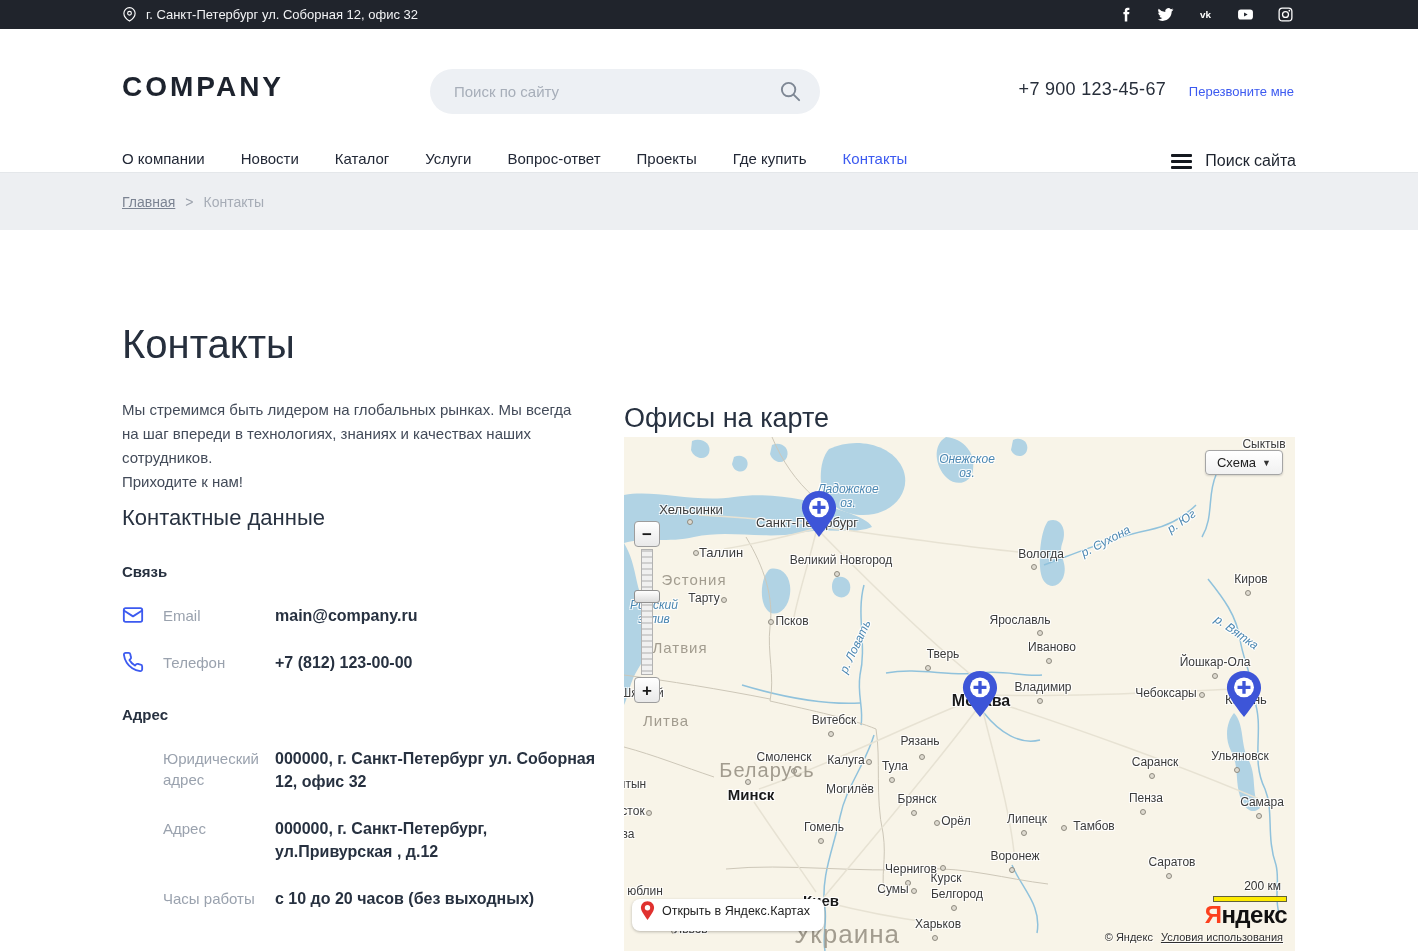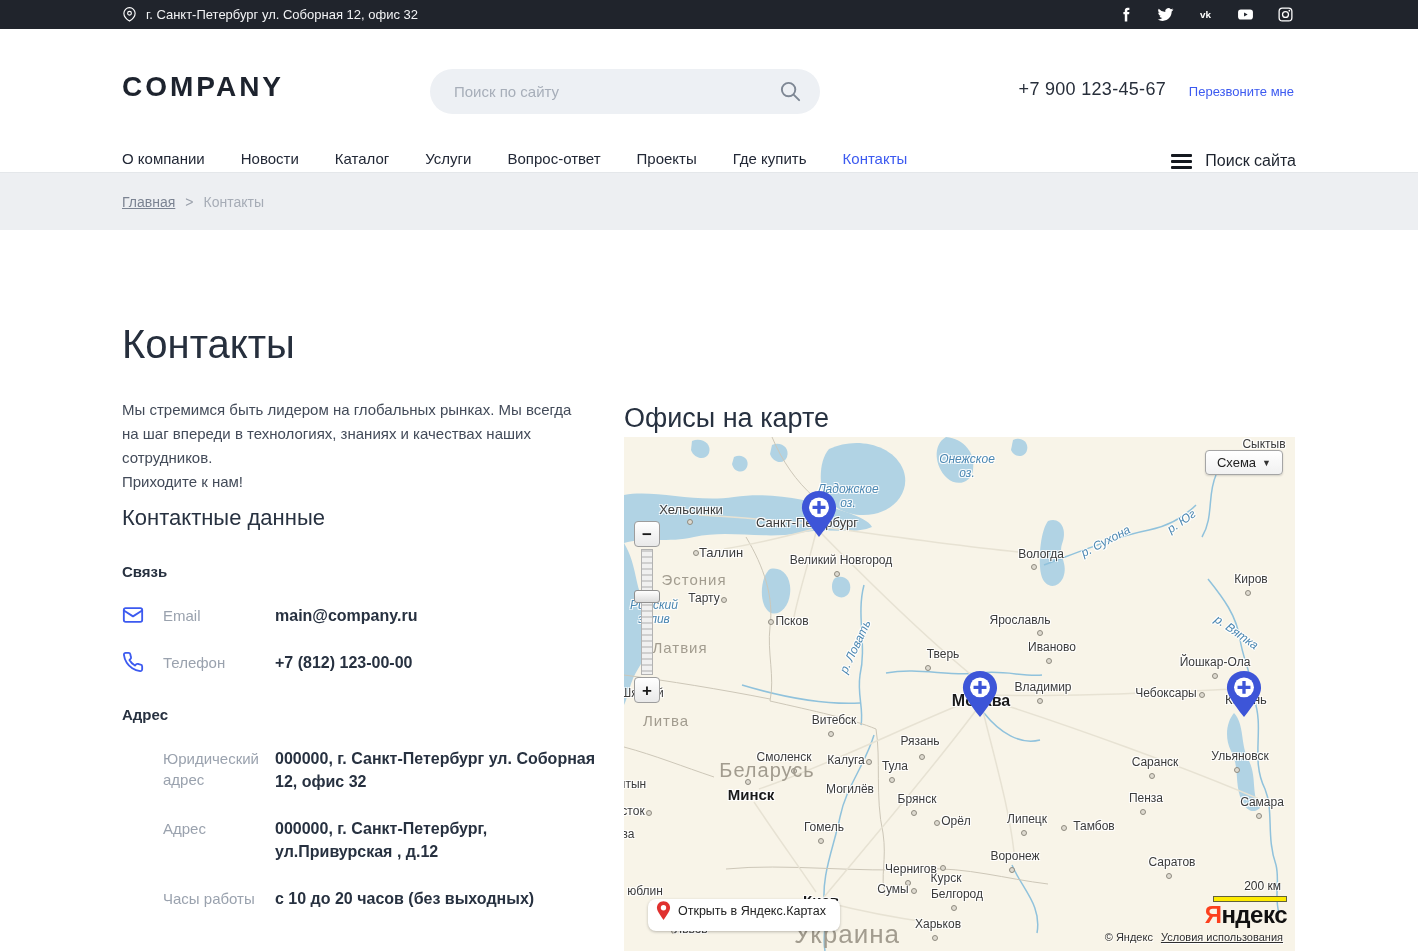--- a/index.html
+++ b/index.html
@@ -63,21 +63,21 @@
 .map-label.water,.map-label.river{font-style:italic;color:#4b87b2}
 .map-dot{position:absolute;z-index:1;width:6px;height:6px;border-radius:50%;background:#dedad0;border:1px solid #8f8b80;transform:translate(-50%,-50%)}
 .map-pin{position:absolute;z-index:4;width:38px;height:48px;cursor:pointer}
 .map-pin svg{width:38px;height:48px;display:block}
 .zoom-ctl{position:absolute;z-index:6;left:10px;top:84px;width:26px}
 .zoom-btn{width:26px;height:26px;background:linear-gradient(#fff,#e9e9e9);border:1px solid #9d9d9d;border-radius:4px;font-size:17px;font-weight:700;color:#1a1a1a;display:flex;align-items:center;justify-content:center;cursor:pointer;line-height:1}
 .zoom-track{position:relative;width:12px;height:126px;margin:2px auto;background:repeating-linear-gradient(180deg,#cfcfcf 0 2px,#f0f0f0 2px 6px);border:1px solid #b2b2b2;cursor:pointer}
 .zoom-thumb{position:absolute;left:-8px;top:40px;width:26px;height:13px;background:linear-gradient(#fff,#dcdcdc);border:1px solid #909090;border-radius:3px;cursor:pointer}
 .layer-btn{position:absolute;z-index:6;top:13px;right:12px;height:25px;padding:0 11px;background:linear-gradient(#fff,#f1f1f1);border:1px solid #a5a5a5;border-radius:4px;font-size:13px;color:#222;display:flex;align-items:center;gap:6px;cursor:pointer;box-shadow:0 1px 2px rgba(0,0,0,.15)}
 .layer-btn .arr{font-size:9px;color:#333}
-.open-ya{position:absolute;z-index:6;left:24px;bottom:20px;height:32px;padding:0 14px 9px 8px;background:#fff;border-radius:8px;display:flex;align-items:center;gap:7px;box-shadow:0 1px 3px rgba(0,0,0,.25);cursor:pointer}
+.open-ya{position:absolute;z-index:6;left:8px;bottom:20px;height:32px;padding:0 14px 9px 8px;background:#fff;border-radius:8px;display:flex;align-items:center;gap:7px;box-shadow:0 1px 3px rgba(0,0,0,.25);cursor:pointer}
 .open-ya .lbl{font-size:12.5px;color:#222}
 .ya-pin{width:15px;height:21px;display:flex}
 .scale-label{position:absolute;z-index:5;right:14px;bottom:58px;font-size:12px;color:#333;text-shadow:1px 1px 0 #fff,-1px -1px 0 #fff}
 .scale-bar{position:absolute;z-index:5;right:8px;bottom:49px;width:74px;height:6px;background:#feea00;border:1px solid #62623a}
 .ymap-logo{position:absolute;z-index:5;right:8px;bottom:22px;font-size:24px;font-weight:700;color:#111;letter-spacing:-.5px;cursor:pointer}
 .ymap-logo .ya{color:#fc3f1d}
 .ymap-copy{position:absolute;z-index:5;right:12px;bottom:8px;font-size:11px;color:#2f2f2f;display:flex;gap:8px;text-shadow:1px 1px 0 #fff}
 .ymap-copy .terms{text-decoration:underline;cursor:pointer}
 </style>
 </head>

